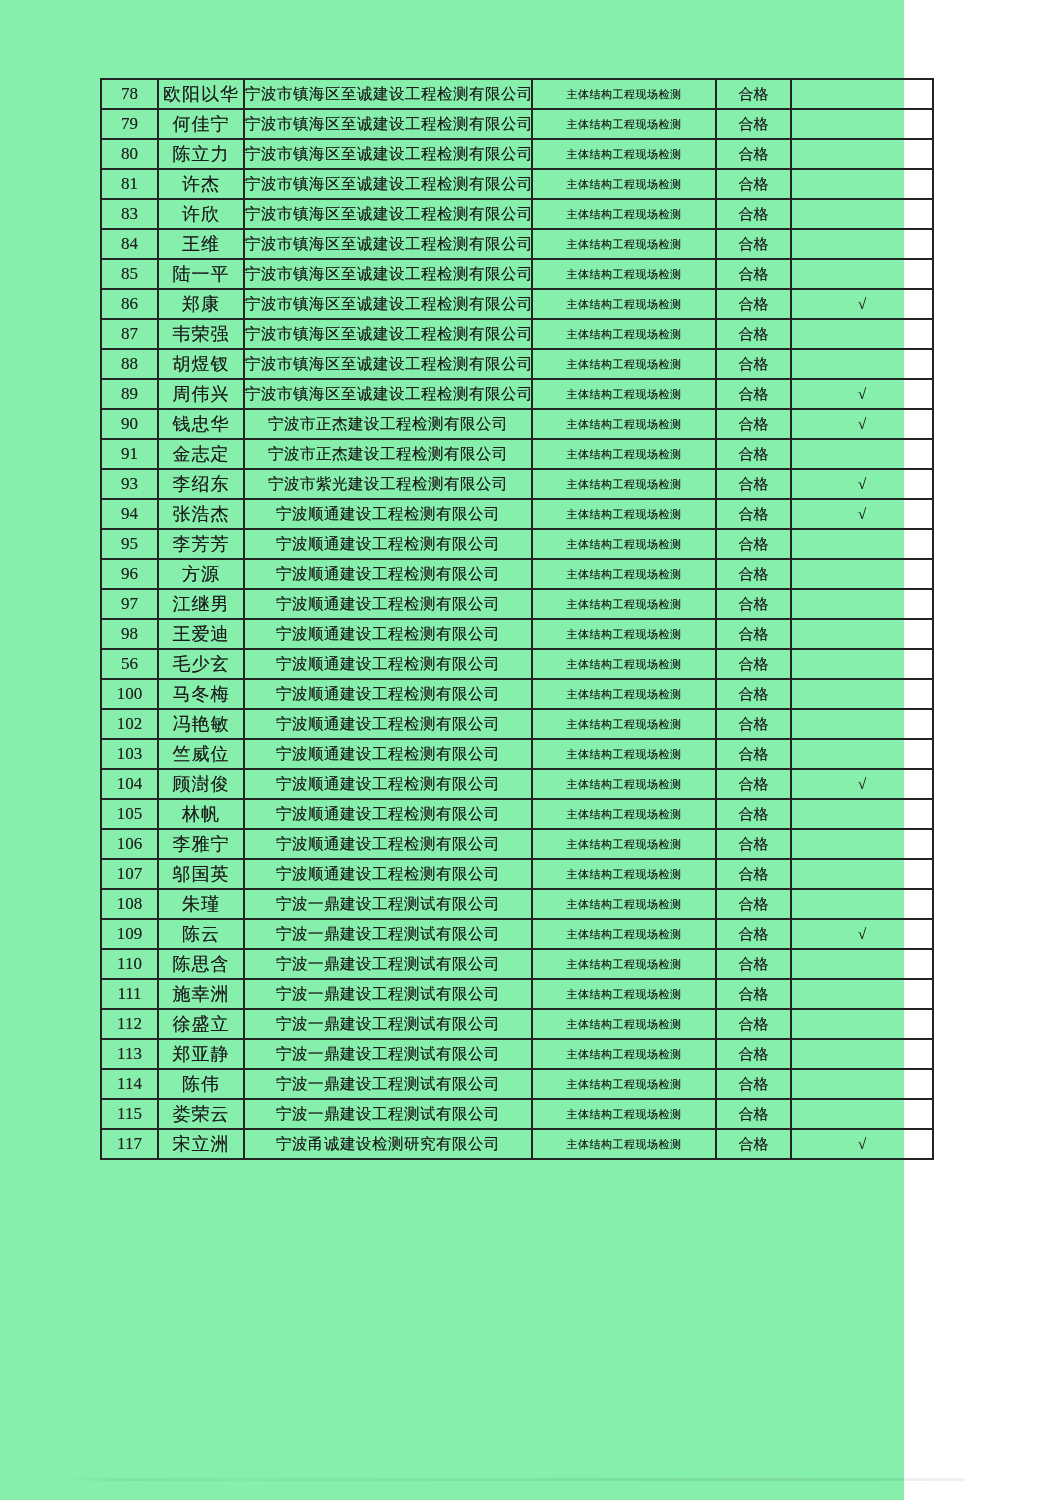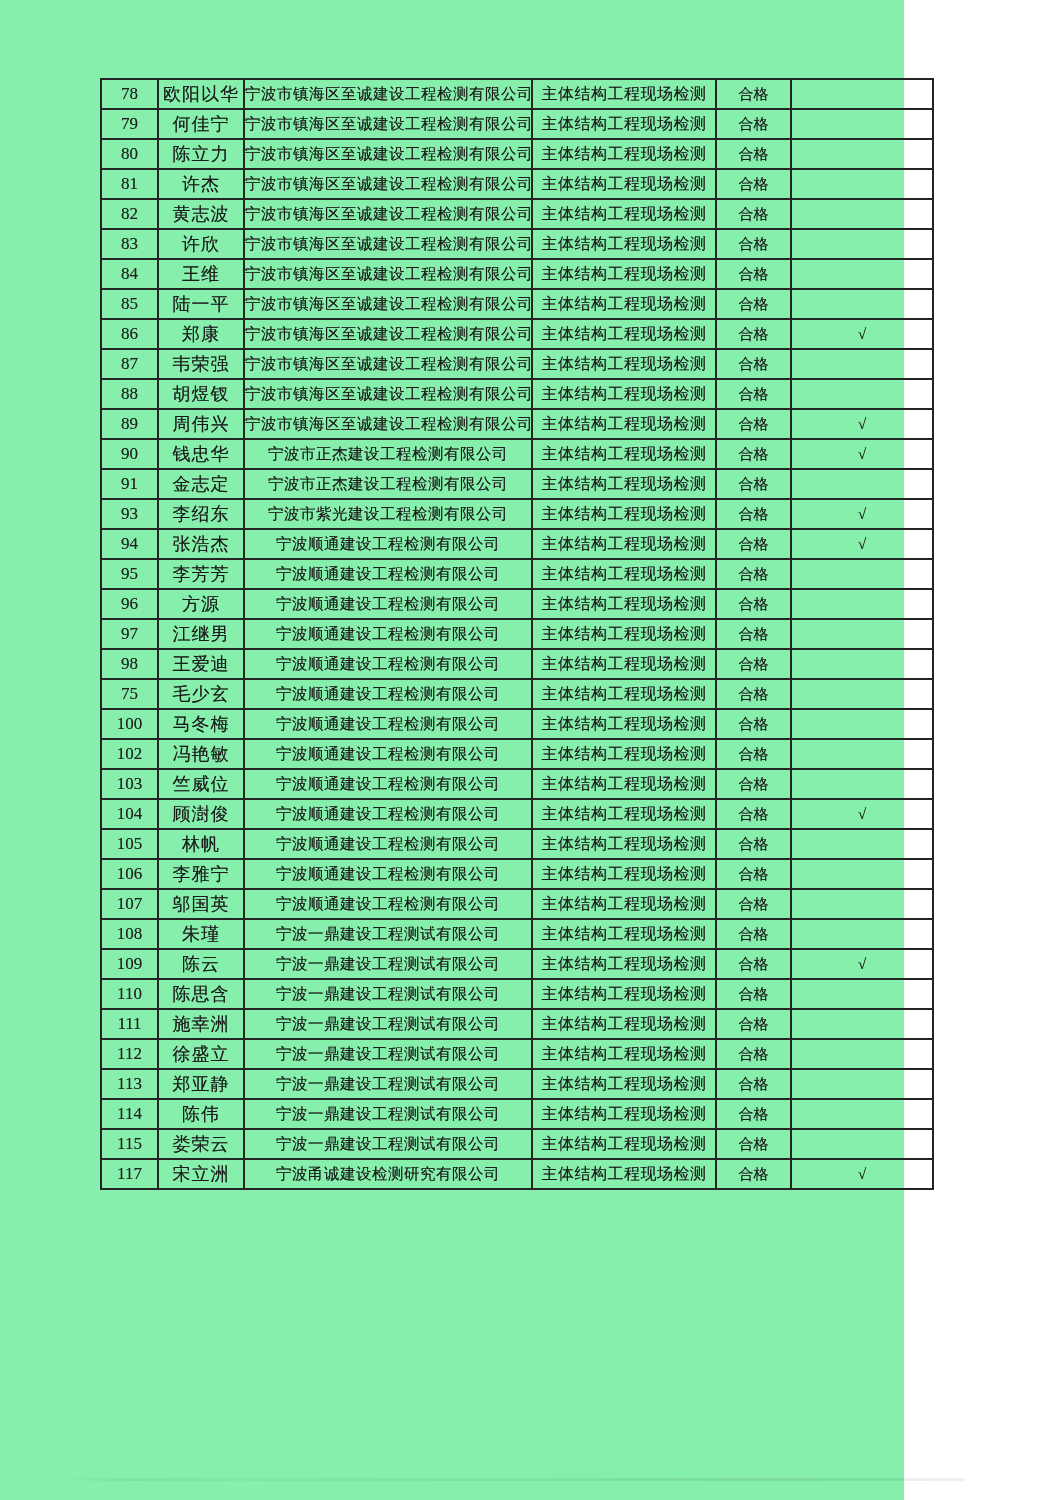--- a/index.html
+++ b/index.html
@@ -50,21 +50,21 @@
   }
   td.c1 { 
     font-size: 18px;
     letter-spacing: 1px;
   }
   td.c2 { 
     font-size: 15.5px;
     letter-spacing: 0.5px;
   }
   td.c3 { 
-    font-size: 16px;
+    font-size: 11px;
     letter-spacing: 0.5px;
   }
   td.c4 { 
     font-size: 15px;
   }
   td.c5 { 
     font-family: "Liberation Serif", "DejaVu Serif", serif;
     font-size: 15px;
   }
   
@@ -132,28 +132,20 @@
           </tr>
           <tr>
             <td class="c0">81</td>
             <td class="c1">许杰</td>
             <td class="c2">宁波市镇海区至诚建设工程检测有限公司</td>
             <td class="c3">主体结构工程现场检测</td>
             <td class="c4">合格</td>
             <td class="c5"></td>
           </tr>
           <tr>
-            <td class="c0">82</td>
-            <td class="c1">黄志波</td>
-            <td class="c2">宁波市镇海区至诚建设工程检测有限公司</td>
-            <td class="c3">主体结构工程现场检测</td>
-            <td class="c4">合格</td>
-            <td class="c5"></td>
-          </tr>
-          <tr>
             <td class="c0">83</td>
             <td class="c1">许欣</td>
             <td class="c2">宁波市镇海区至诚建设工程检测有限公司</td>
             <td class="c3">主体结构工程现场检测</td>
             <td class="c4">合格</td>
             <td class="c5"></td>
           </tr>
           <tr>
             <td class="c0">84</td>
             <td class="c1">王维</td>
@@ -260,21 +252,21 @@
           </tr>
           <tr>
             <td class="c0">98</td>
             <td class="c1">王爱迪</td>
             <td class="c2">宁波顺通建设工程检测有限公司</td>
             <td class="c3">主体结构工程现场检测</td>
             <td class="c4">合格</td>
             <td class="c5"></td>
           </tr>
           <tr>
-            <td class="c0">75</td>
+            <td class="c0">56</td>
             <td class="c1">毛少玄</td>
             <td class="c2">宁波顺通建设工程检测有限公司</td>
             <td class="c3">主体结构工程现场检测</td>
             <td class="c4">合格</td>
             <td class="c5"></td>
           </tr>
           <tr>
             <td class="c0">100</td>
             <td class="c1">马冬梅</td>
             <td class="c2">宁波顺通建设工程检测有限公司</td>

